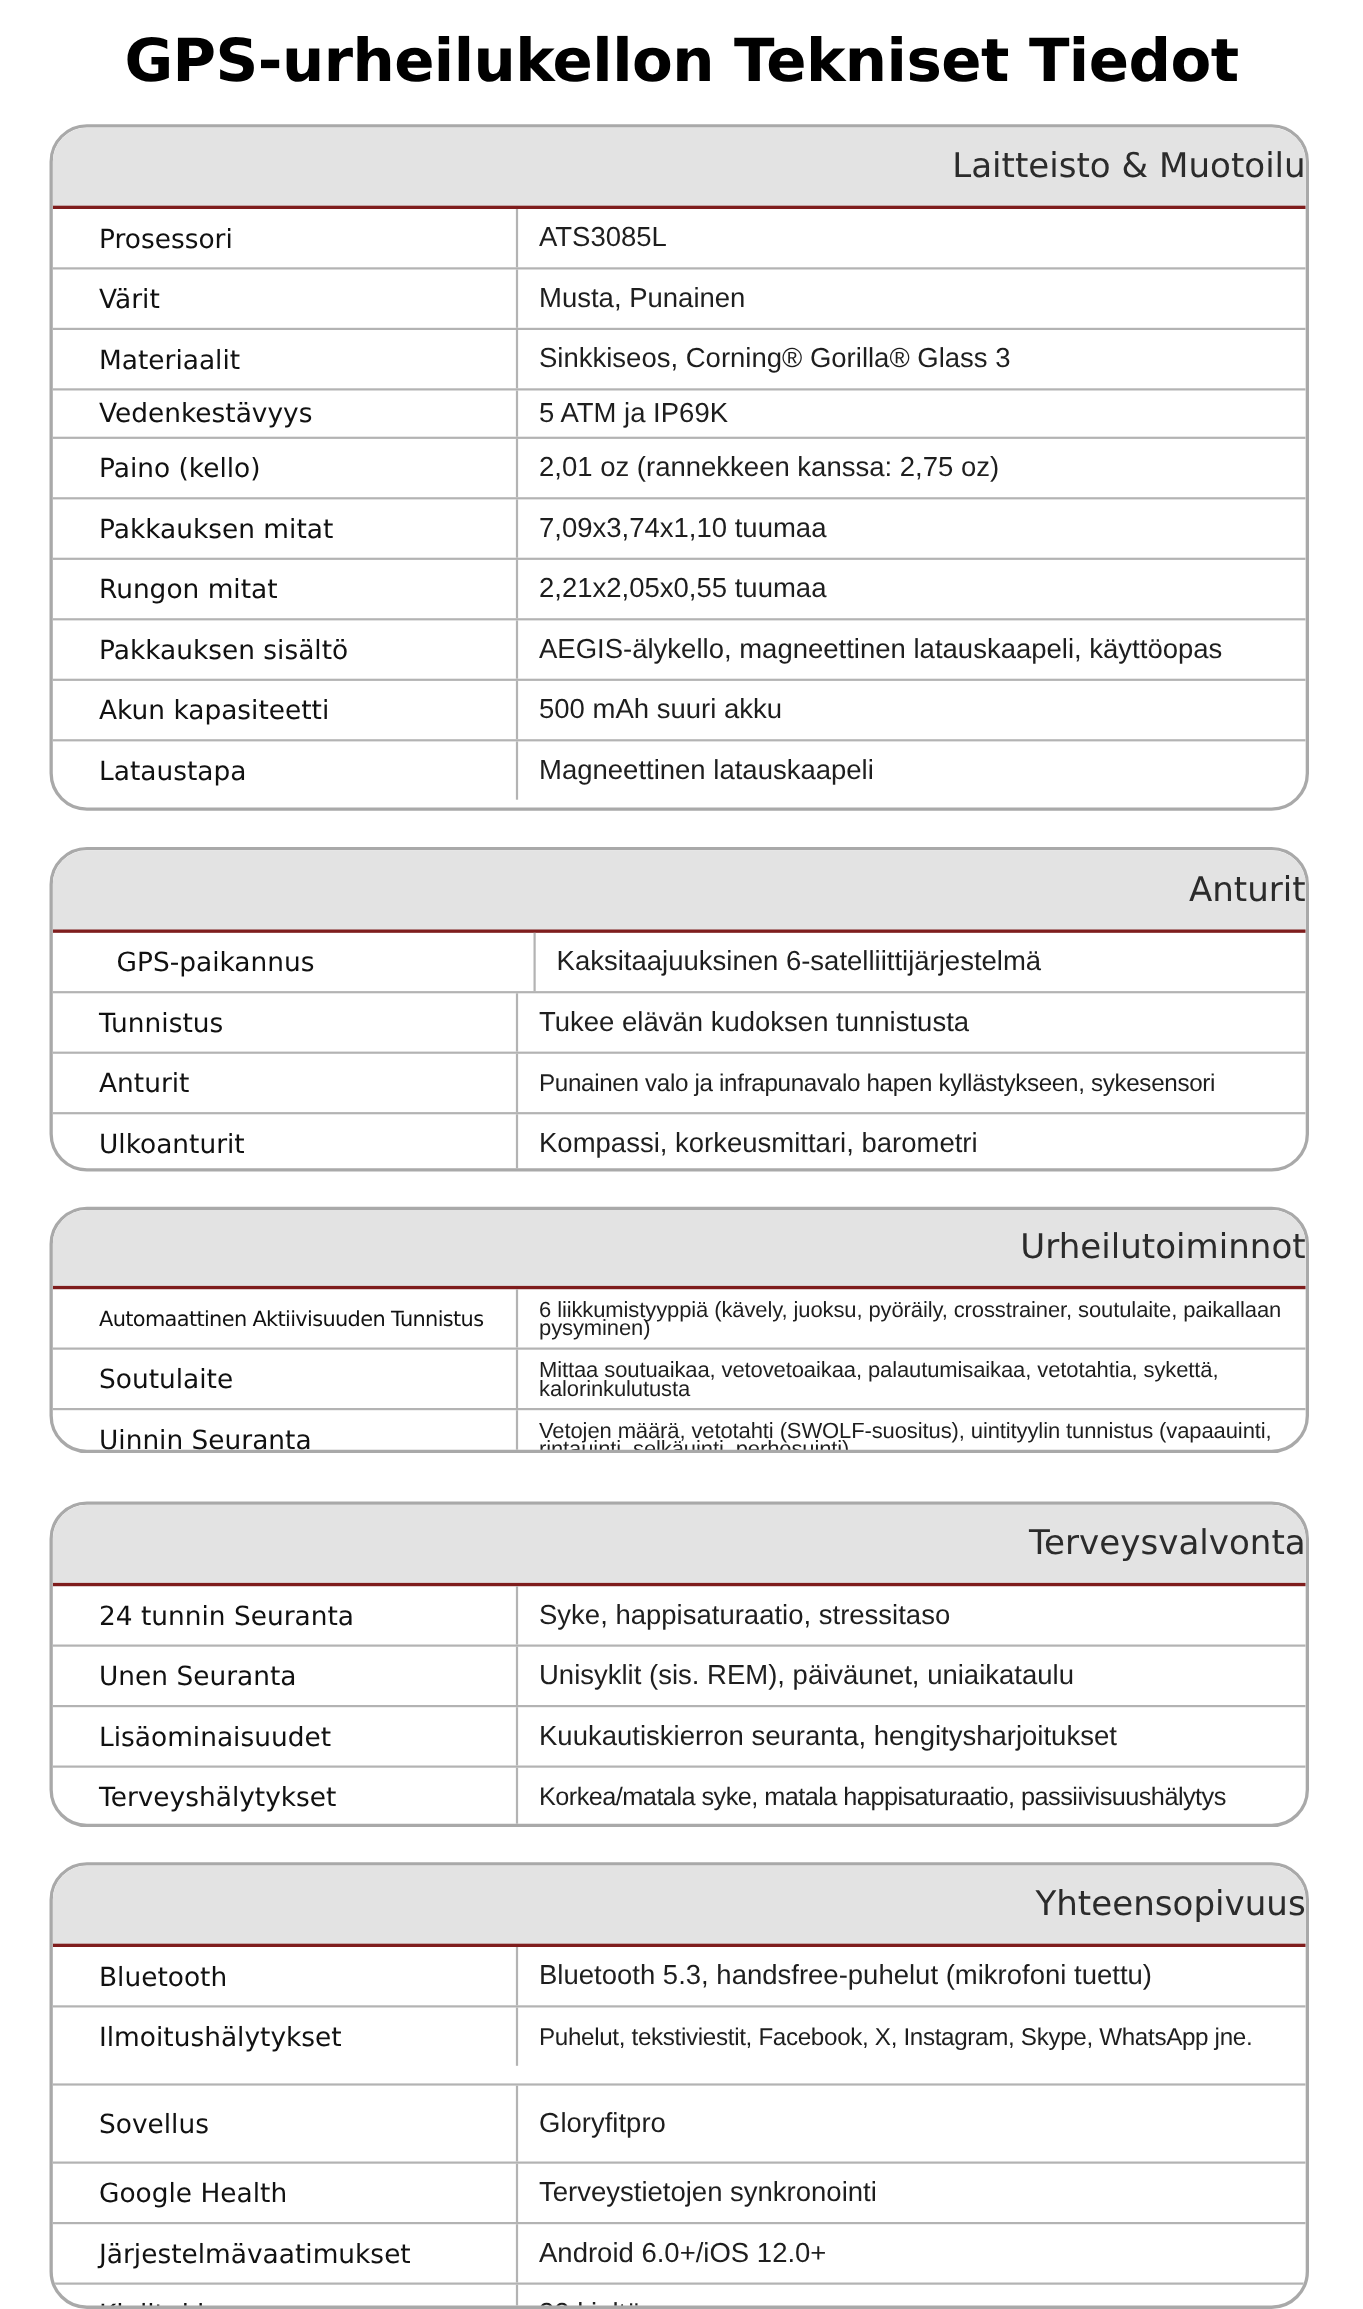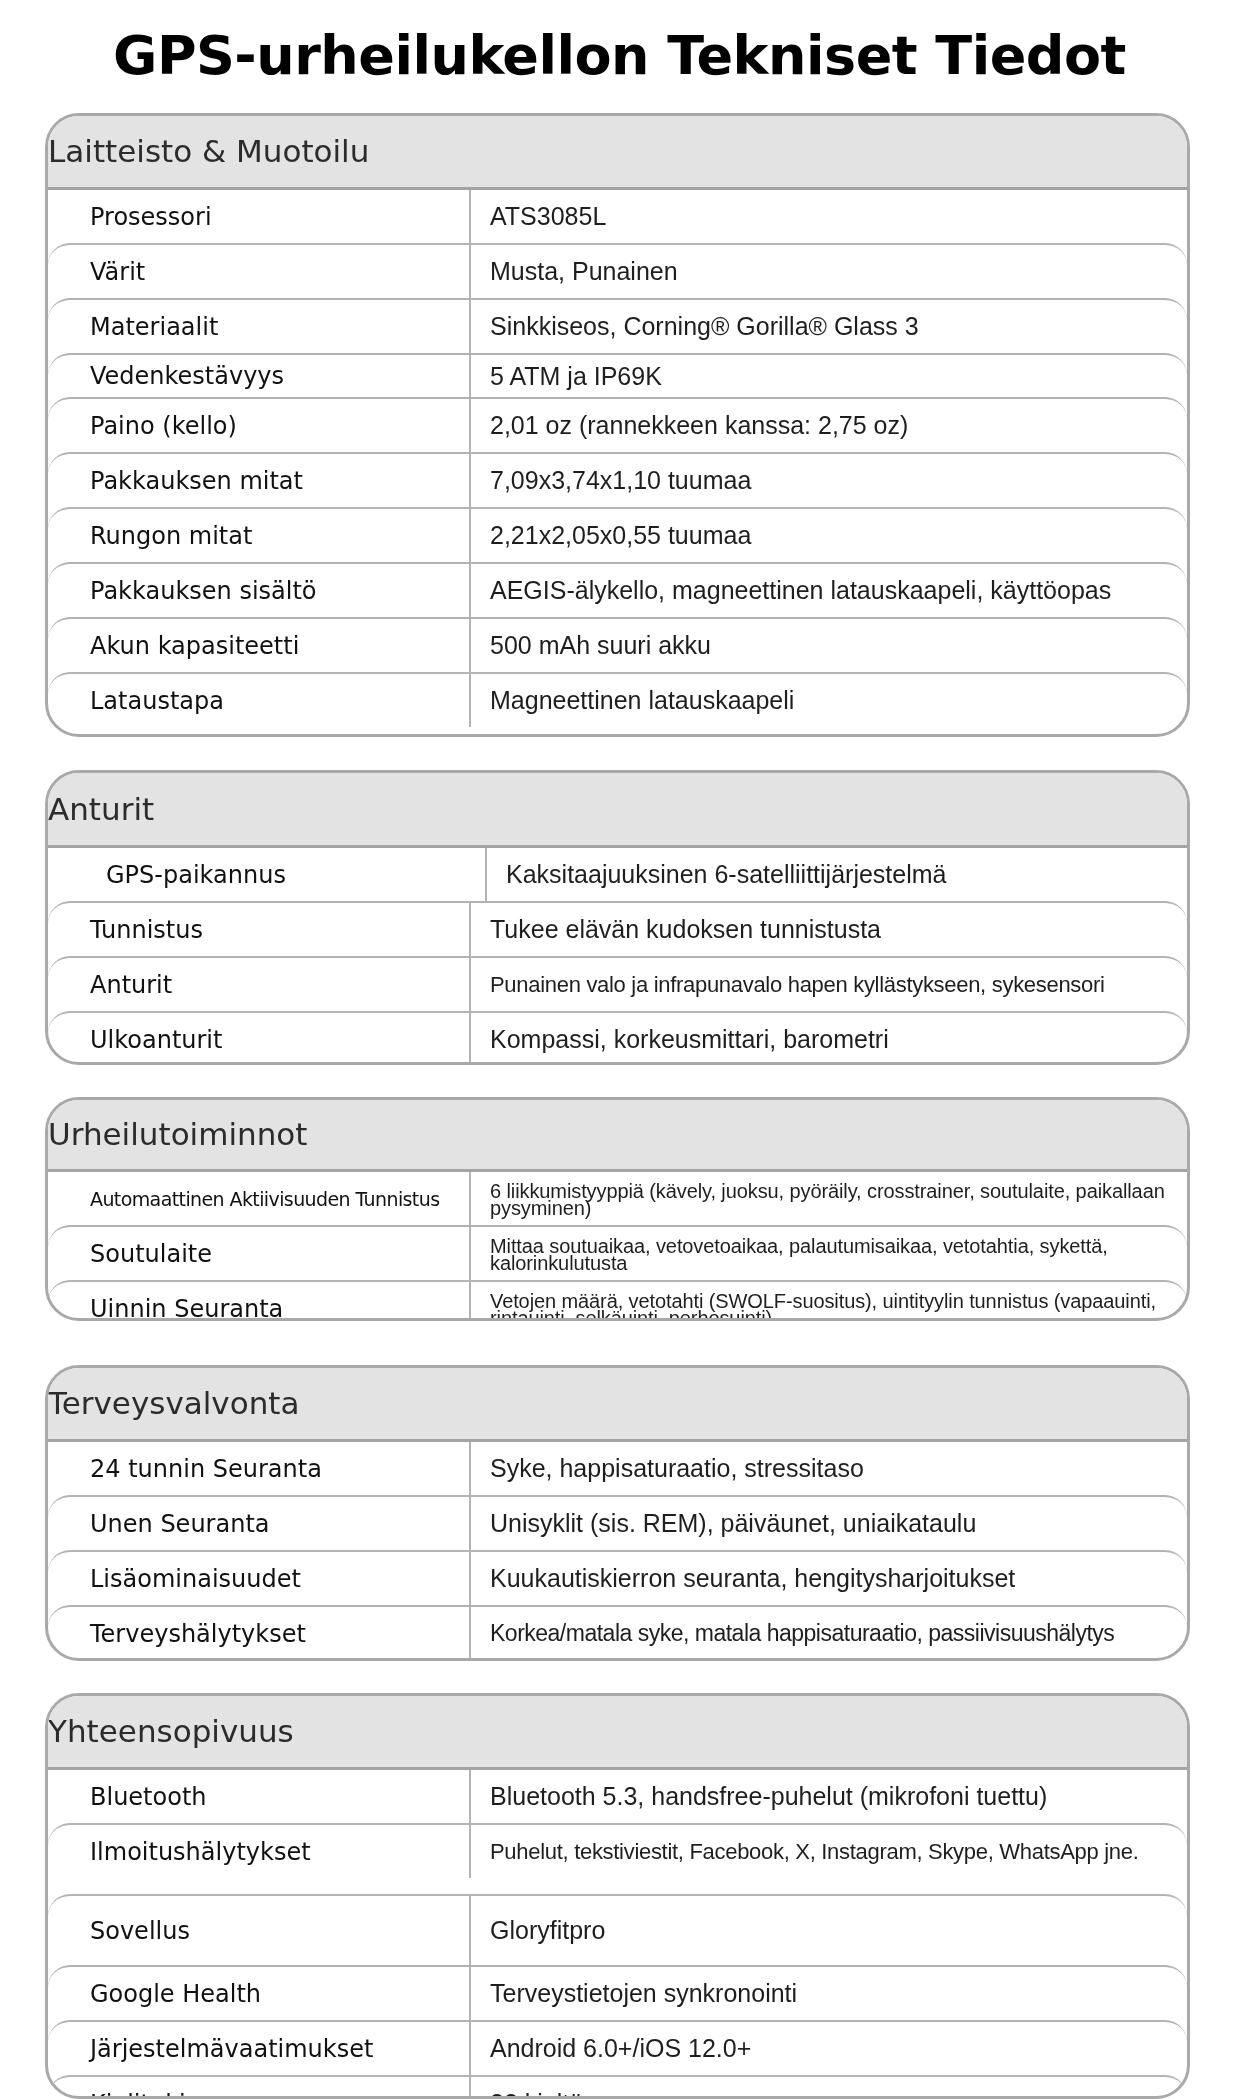--- a/index.html
+++ b/index.html
@@ -28,32 +28,31 @@
     left: 45px;
     width: 1145px;
     border: 3px solid #a9a9a9;
     border-radius: 34px;
     overflow: hidden;
     background: #ffffff;
     box-sizing: border-box;
   }
   .section-header {
     background: #e3e3e3;
-    border-bottom: 3px solid #a3a3a3;
-    text-align: left;
+    border-bottom: 3px solid #7f1d1d;
+    text-align: right;
     font-family: "DejaVu Sans", "Liberation Sans", sans-serif;
     font-size: 31px;
     color: #2b2b2b;
     box-sizing: border-box;
   }
   .row {
     display: flex;
     border-top: 2px solid #b3b3b3;
     box-sizing: border-box;
-    border-radius: 22px;
   }
   .row:first-of-type { border-top: none; }
   .cell-label {
     width: 423px;
     flex: 0 0 423px;
     padding-left: 42px;
     display: flex;
     align-items: center;
     font-family: "DejaVu Sans", "Liberation Sans", sans-serif;
     font-size: 24px;

